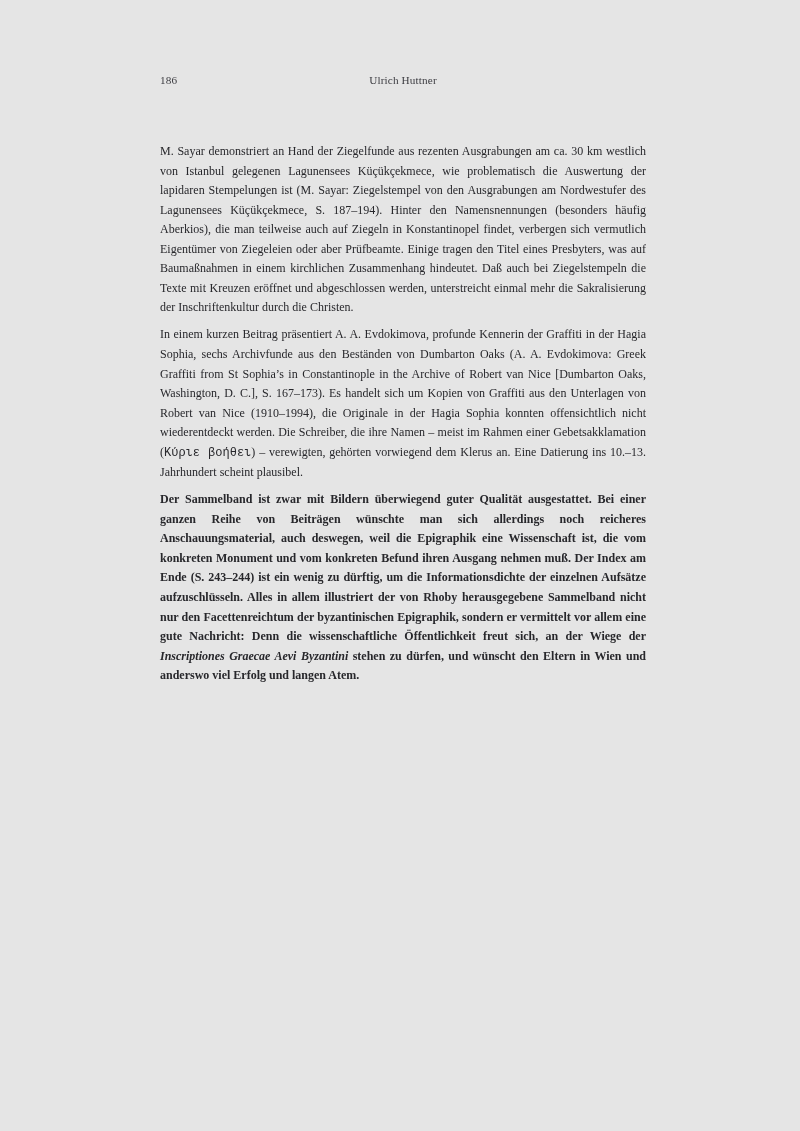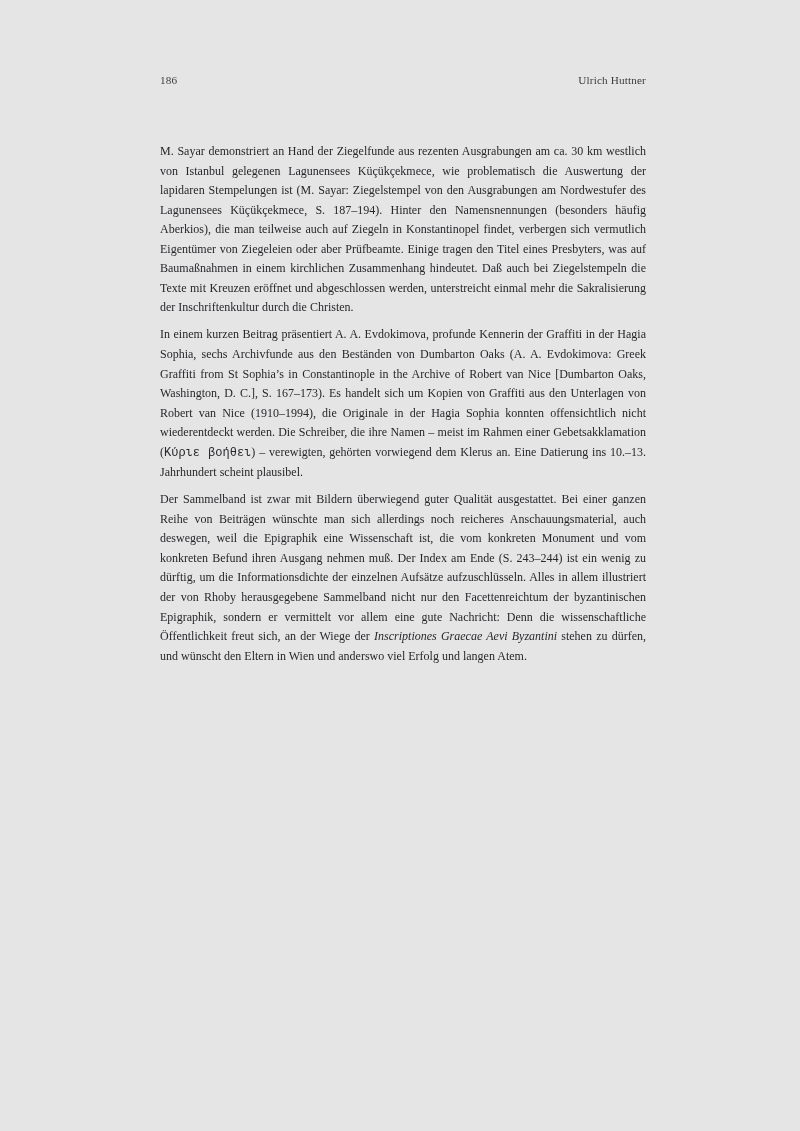--- a/index.html
+++ b/index.html
@@ -29,40 +29,41 @@
   .folio {
     position: absolute;
     left: 0;
     top: 0;
   }
   .head-title {
     position: absolute;
     left: 0;
     top: 0;
     width: 486px;
-    text-align: right;
+    text-align: center;
   }
   .textblock {
     position: absolute;
     left: 160px;
     top: 142px;
     width: 486px;
   }
   p.para {
     margin: 0 0 7.5px 0;
     font-size: 12px;
     line-height: 19.55px;
     text-align: justify;
     text-justify: inter-word;
     hyphens: manual;
     -webkit-hyphens: manual;
     color: #27272b;
   }
   p.para:last-child {
     margin-bottom: 0;
+    font-weight: bold;
   }
   .grk {
     font-family: Liberation Mono, monospace;
   }
   .ital {
     font-style: italic;
   }
 </style>
 </head>
 <body>

